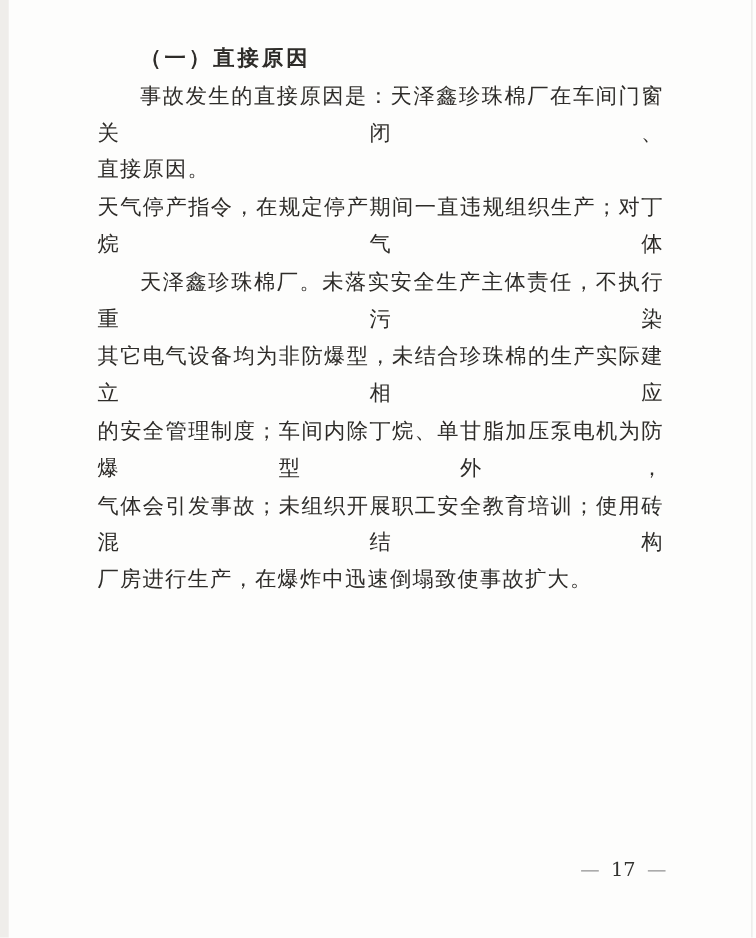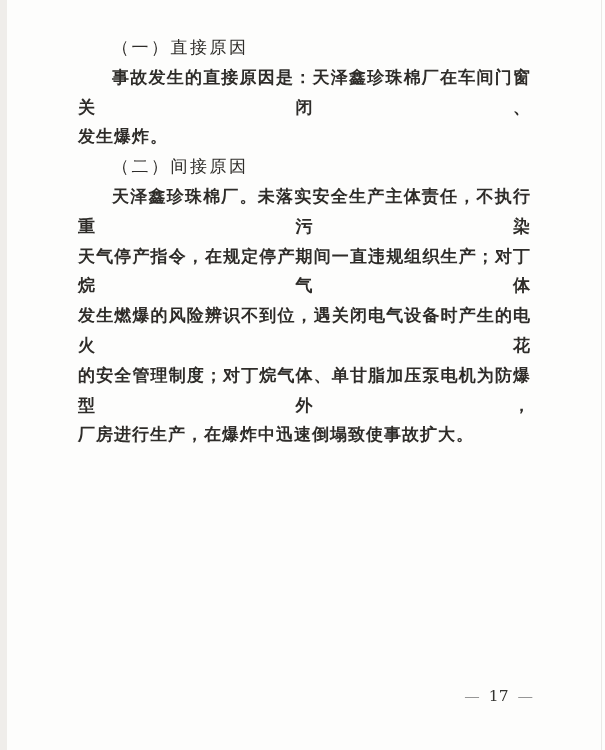--- a/index.html
+++ b/index.html
@@ -43,24 +43,23 @@
     top: 33px;
     width: 453px;
     color: #2e2c29;
     font-size: 17px;
     line-height: 29.8px;
     letter-spacing: 1px;
   }
   .line {
     text-align: justify;
     text-align-last: justify;
-    font-weight: bold;
   }
   .line.heading {
-    font-weight: normal;
+    font-weight: bold;
     text-align-last: left;
     text-indent: 2em;
     letter-spacing: 2.5px;
   }
   .line.first {
     text-indent: 2em;
   }
   .line.last {
     text-align-last: left;
   }
@@ -83,25 +82,25 @@
 </head>
 <body>
 
 <div class="scan">
   <div class="edge-strip"></div>
   <div class="right-edge-line"></div>
 
   <div class="content" id="content">
       <div class="line heading">（一）直接原因</div>
       <div class="line first">事故发生的直接原因是：天泽鑫珍珠棉厂在车间门窗关闭、</div>
-      <div class="line last">发生爆炸。</div>
-      <div class="line heading">（二）间接原因</div>
+      <div class="line last">直接原因。</div>
+      <div class="line full">天气停产指令，在规定停产期间一直违规组织生产；对丁烷气体</div>
       <div class="line first">天泽鑫珍珠棉厂。未落实安全生产主体责任，不执行重污染</div>
-      <div class="line full">天气停产指令，在规定停产期间一直违规组织生产；对丁烷气体</div>
-      <div class="line full">发生燃爆的风险辨识不到位，遇关闭电气设备时产生的电火花</div>
-      <div class="line full">的安全管理制度；对丁烷气体、单甘脂加压泵电机为防爆型外，</div>
+      <div class="line full">其它电气设备均为非防爆型，未结合珍珠棉的生产实际建立相应</div>
+      <div class="line full">的安全管理制度；车间内除丁烷、单甘脂加压泵电机为防爆型外，</div>
+      <div class="line full">气体会引发事故；未组织开展职工安全教育培训；使用砖混结构</div>
       <div class="line last">厂房进行生产，在爆炸中迅速倒塌致使事故扩大。</div>
     </div>
 
   <div class="footer">
     <span class="dash">—</span><span class="num">17</span><span class="dash">—</span>
   </div>
 </div>
 
 </body></html>

